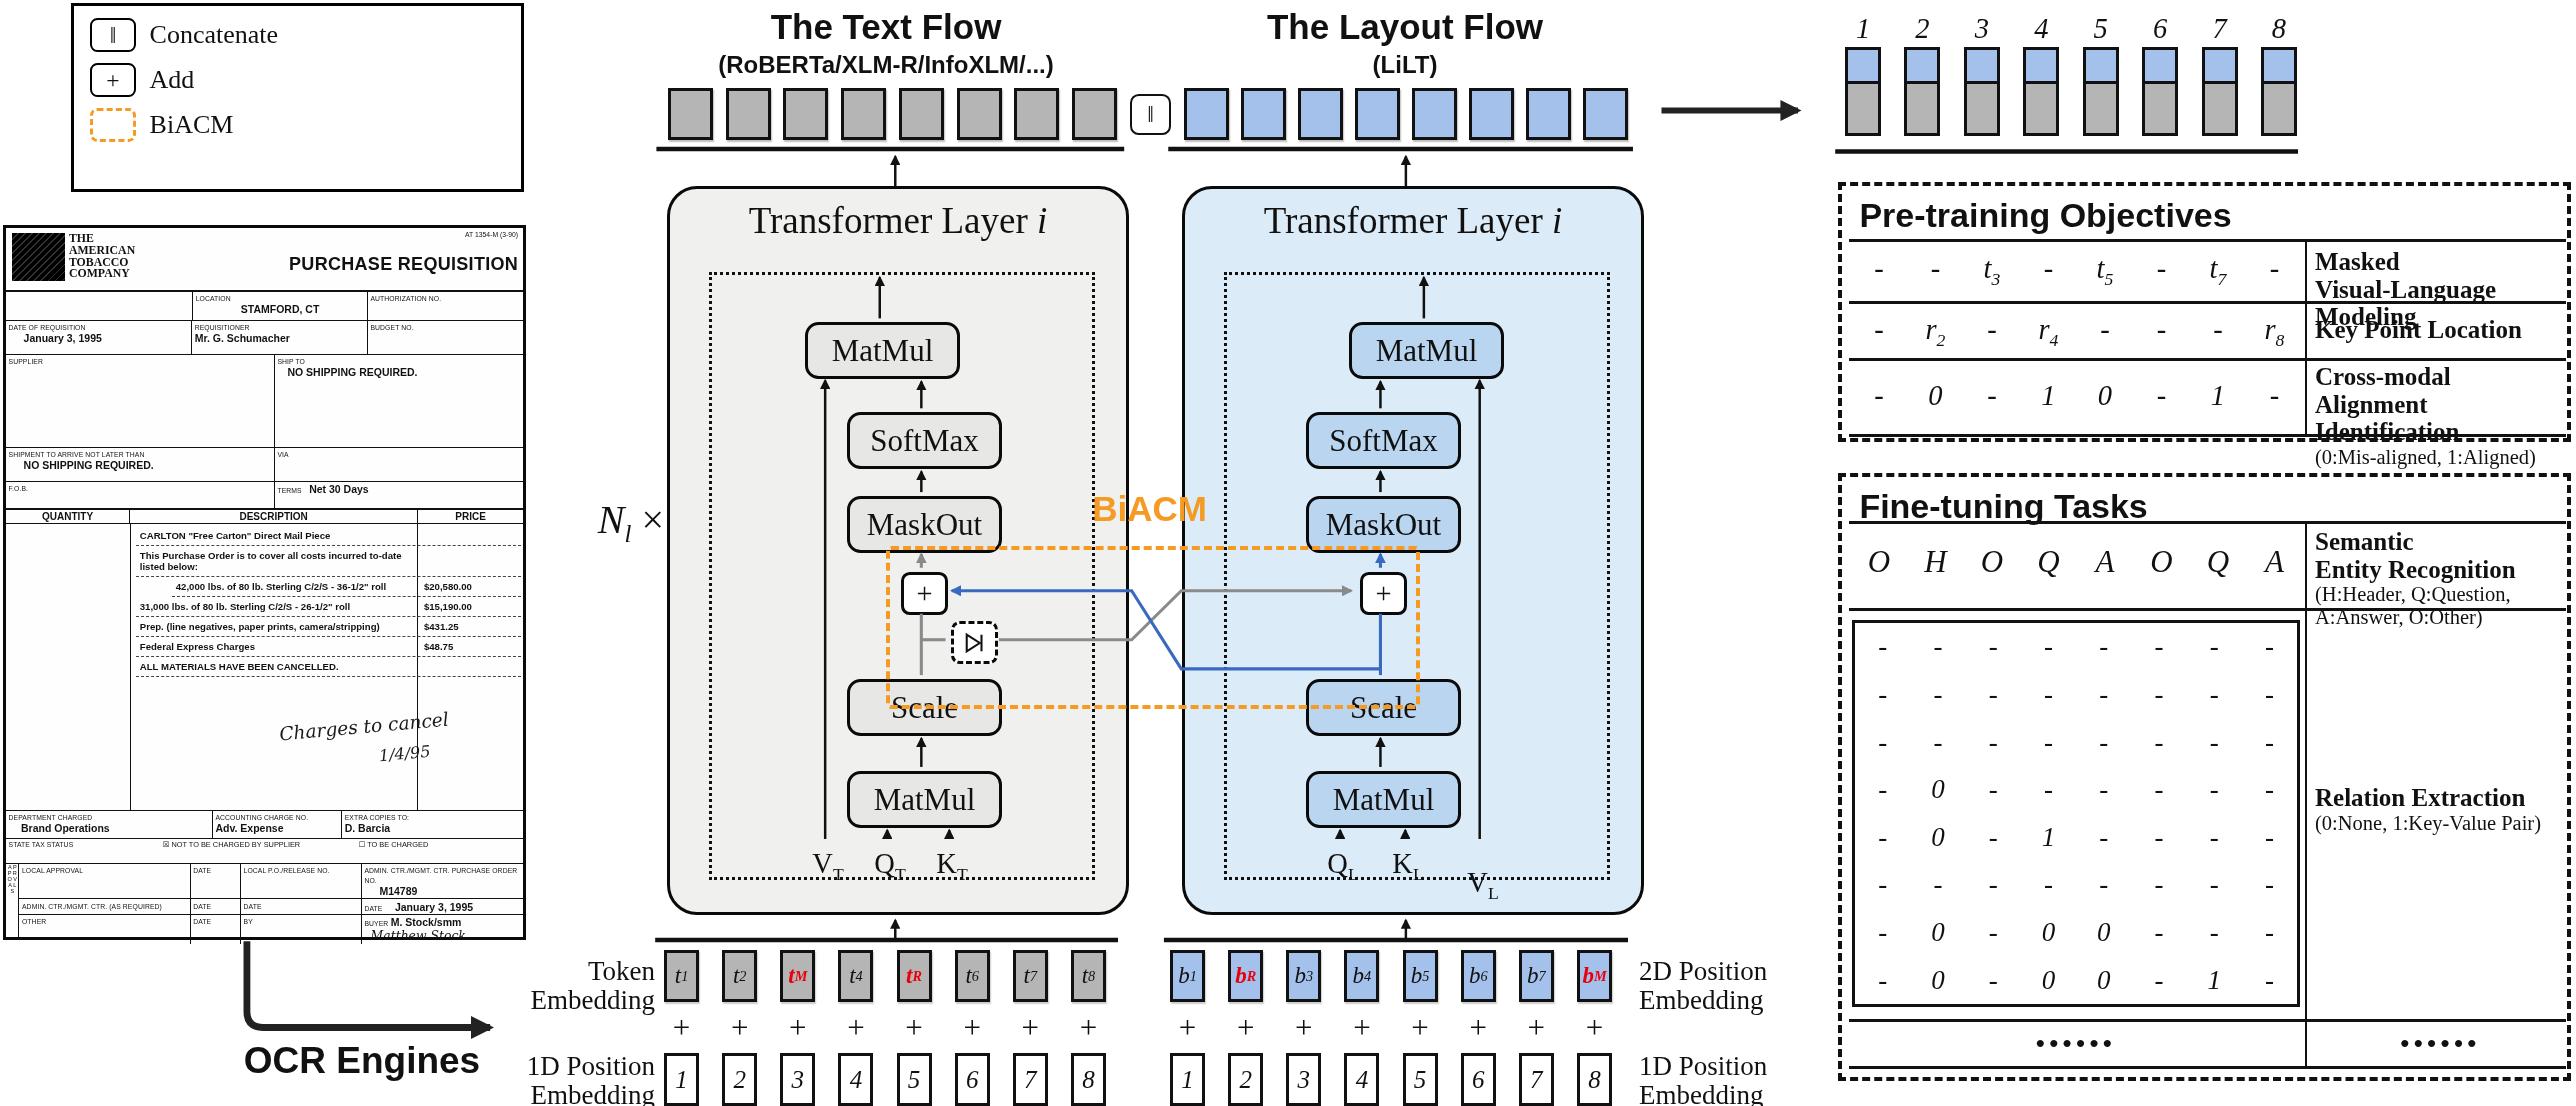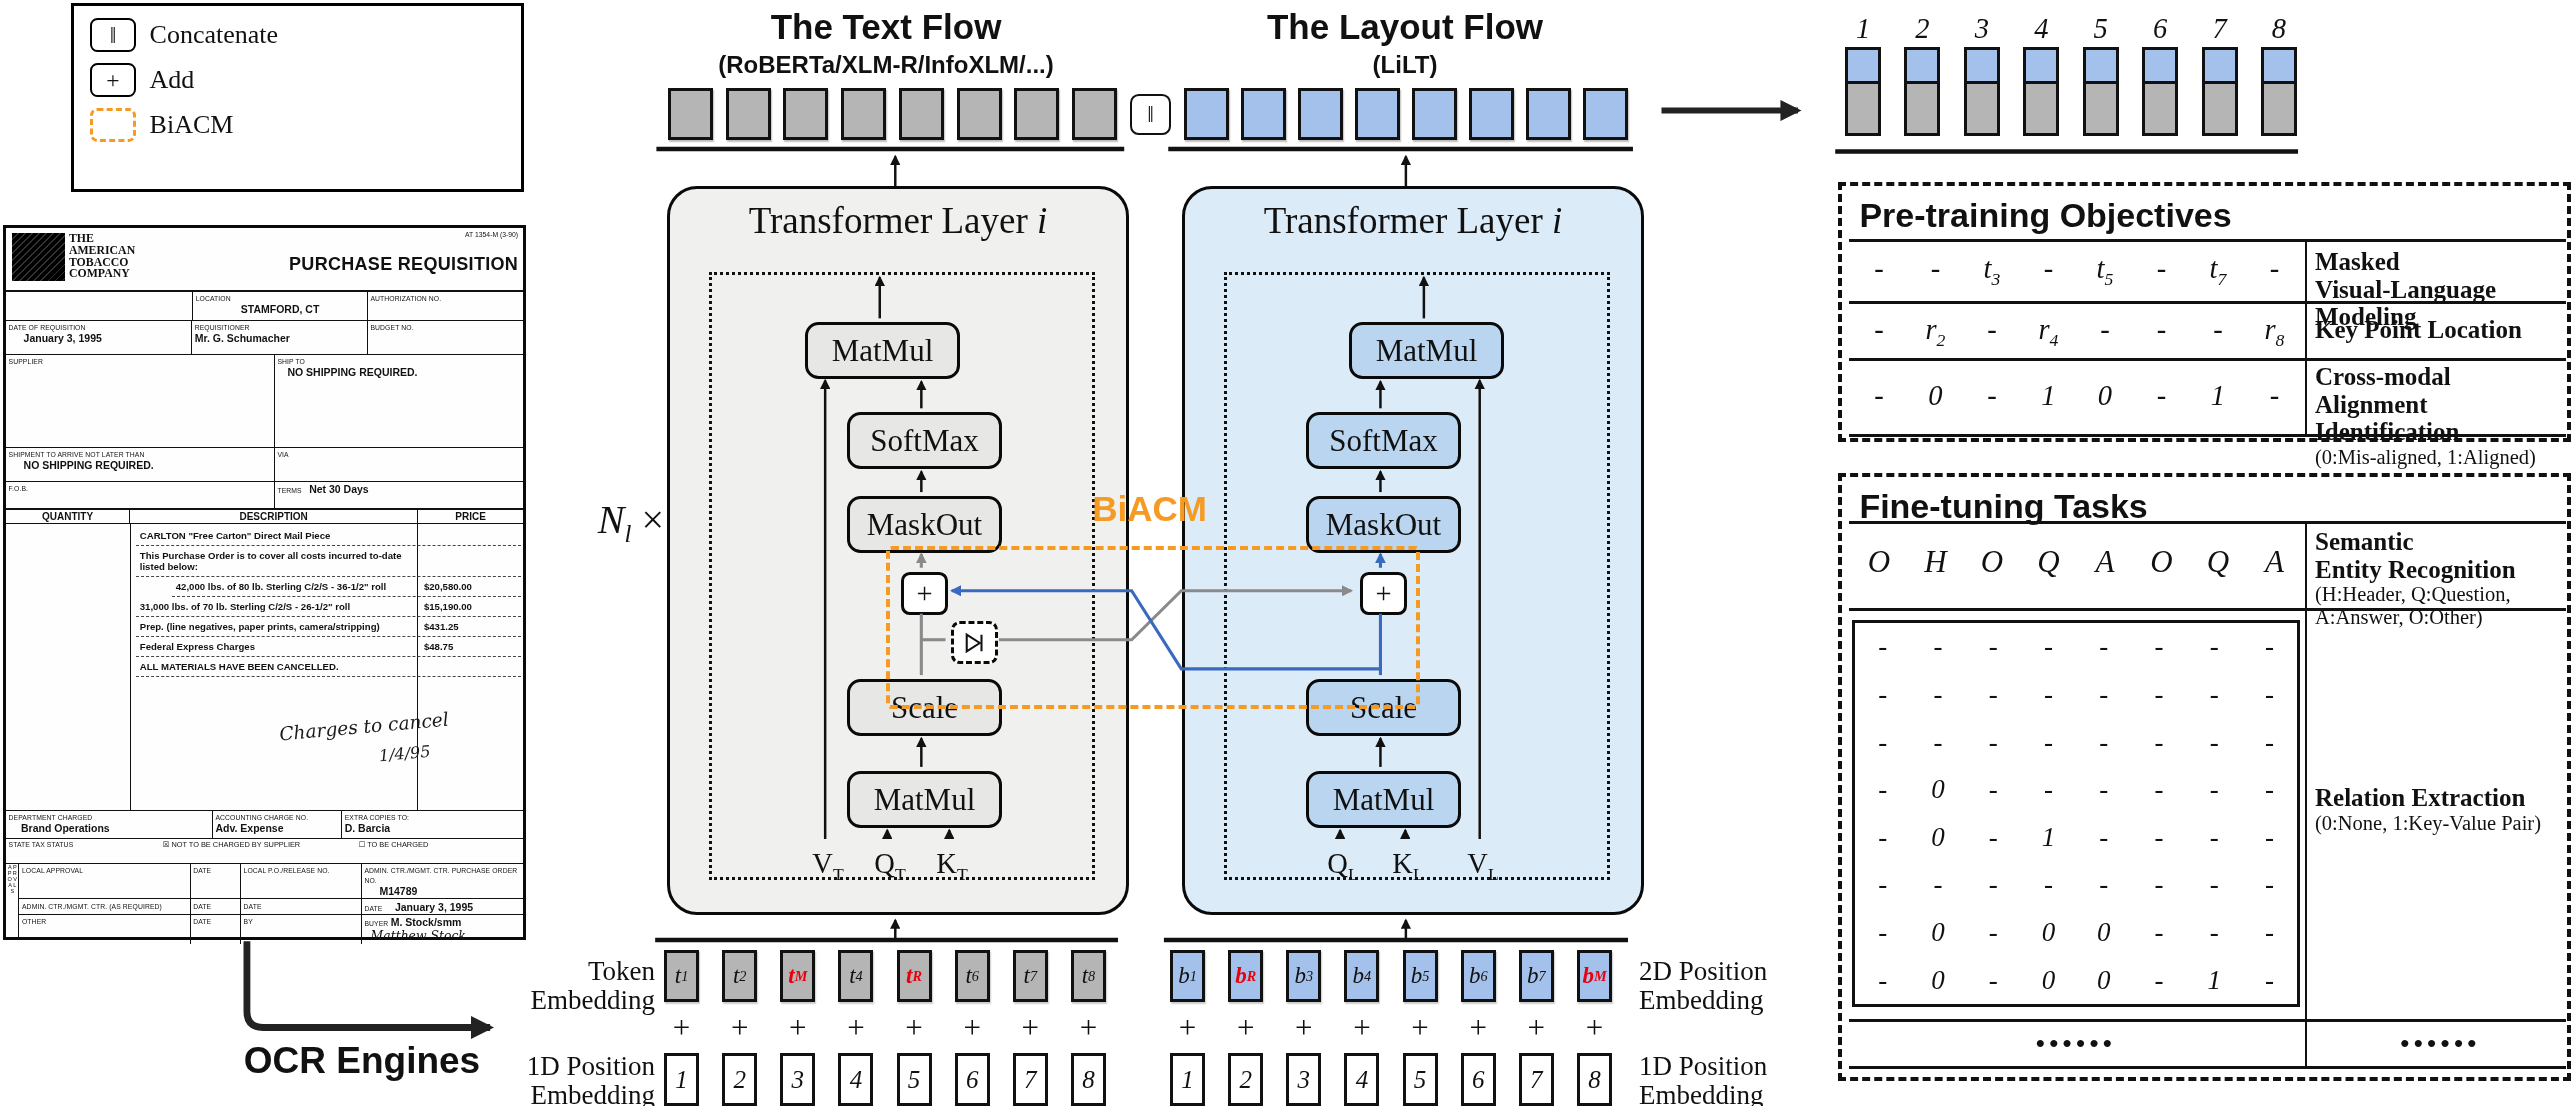--- a/index.html
+++ b/index.html
@@ -287,21 +287,21 @@
           </div>
           <div style="display:flex;border-bottom:0.6px dashed #444;padding:4.3px 0 3.7px 3.7px;">
             <div style="flex:1;font-weight:bold;font-size:9.6px;padding-right:108px;">This Purchase Order is to cover all costs incurred to-date listed below:</div>
             <div style="width:93px;font-weight:bold;font-size:9.6px;position:absolute;right:3.7px;"></div>
           </div>
           <div style="display:flex;border-bottom:0.6px dashed #444;padding:4.3px 0 3.7px 3.7px;margin-left:36px;">
             <div style="flex:1;font-weight:bold;font-size:9.6px;padding-right:108px;">42,000 lbs. of 80 lb. Sterling C/2/S - 36-1/2" roll</div>
             <div style="width:93px;font-weight:bold;font-size:9.6px;position:absolute;right:3.7px;">$20,580.00</div>
           </div>
           <div style="display:flex;border-bottom:0.6px dashed #444;padding:4.3px 0 3.7px 3.7px;">
-            <div style="flex:1;font-weight:bold;font-size:9.6px;padding-right:108px;">31,000 lbs. of 70 lb. Sterling C/2/S - 26-1/2" roll</div>
+            <div style="flex:1;font-weight:bold;font-size:9.6px;padding-right:108px;">31,000 lbs. of 80 lb. Sterling C/2/S - 26-1/2" roll</div>
             <div style="width:93px;font-weight:bold;font-size:9.6px;position:absolute;right:3.7px;">$15,190.00</div>
           </div>
           <div style="display:flex;border-bottom:0.6px dashed #444;padding:4.3px 0 3.7px 3.7px;">
             <div style="flex:1;font-weight:bold;font-size:9.6px;padding-right:108px;">Prep. (line negatives, paper prints, camera/stripping)</div>
             <div style="width:93px;font-weight:bold;font-size:9.6px;position:absolute;right:3.7px;">$431.25</div>
           </div>
           <div style="display:flex;border-bottom:0.6px dashed #444;padding:4.3px 0 3.7px 3.7px;">
             <div style="flex:1;font-weight:bold;font-size:9.6px;padding-right:108px;">Federal Express Charges</div>
             <div style="width:93px;font-weight:bold;font-size:9.6px;position:absolute;right:3.7px;">$48.75</div>
           </div>
@@ -481,21 +481,21 @@
     <div class="block" style="left:164px;top:133px;">MatMul</div>
     <div class="block" style="left:121px;top:223px;">SoftMax</div>
     <div class="block" style="left:121px;top:307px;">MaskOut</div>
     <div class="opbox" style="left:175px;top:383px;">+</div>
     <div class="block" style="left:121px;top:490px;">Scale</div>
     <div class="block" style="left:121px;top:582px;">MatMul</div>
     <div class="in-label" style="left:158px;top:659px;">
       <span>Q</span><sub>L</sub></div>
     <div class="in-label" style="left:223px;top:659px;">
       <span>K</span><sub>L</sub></div>
-    <div class="in-label" style="left:298px;top:659px;">
+    <div class="in-label" style="left:298px;top:678px;">
       <span>V</span><sub>L</sub></div>
   </div>
 
   <div class="nl-label">
     <span>N</span><sub>l</sub>
     <span style="font-style:normal;"> </span><span style="font-style:normal;">×</span>
   </div>
   <div class="biacm-rect"></div>
   <div class="biacm-label">BiACM</div>
 

